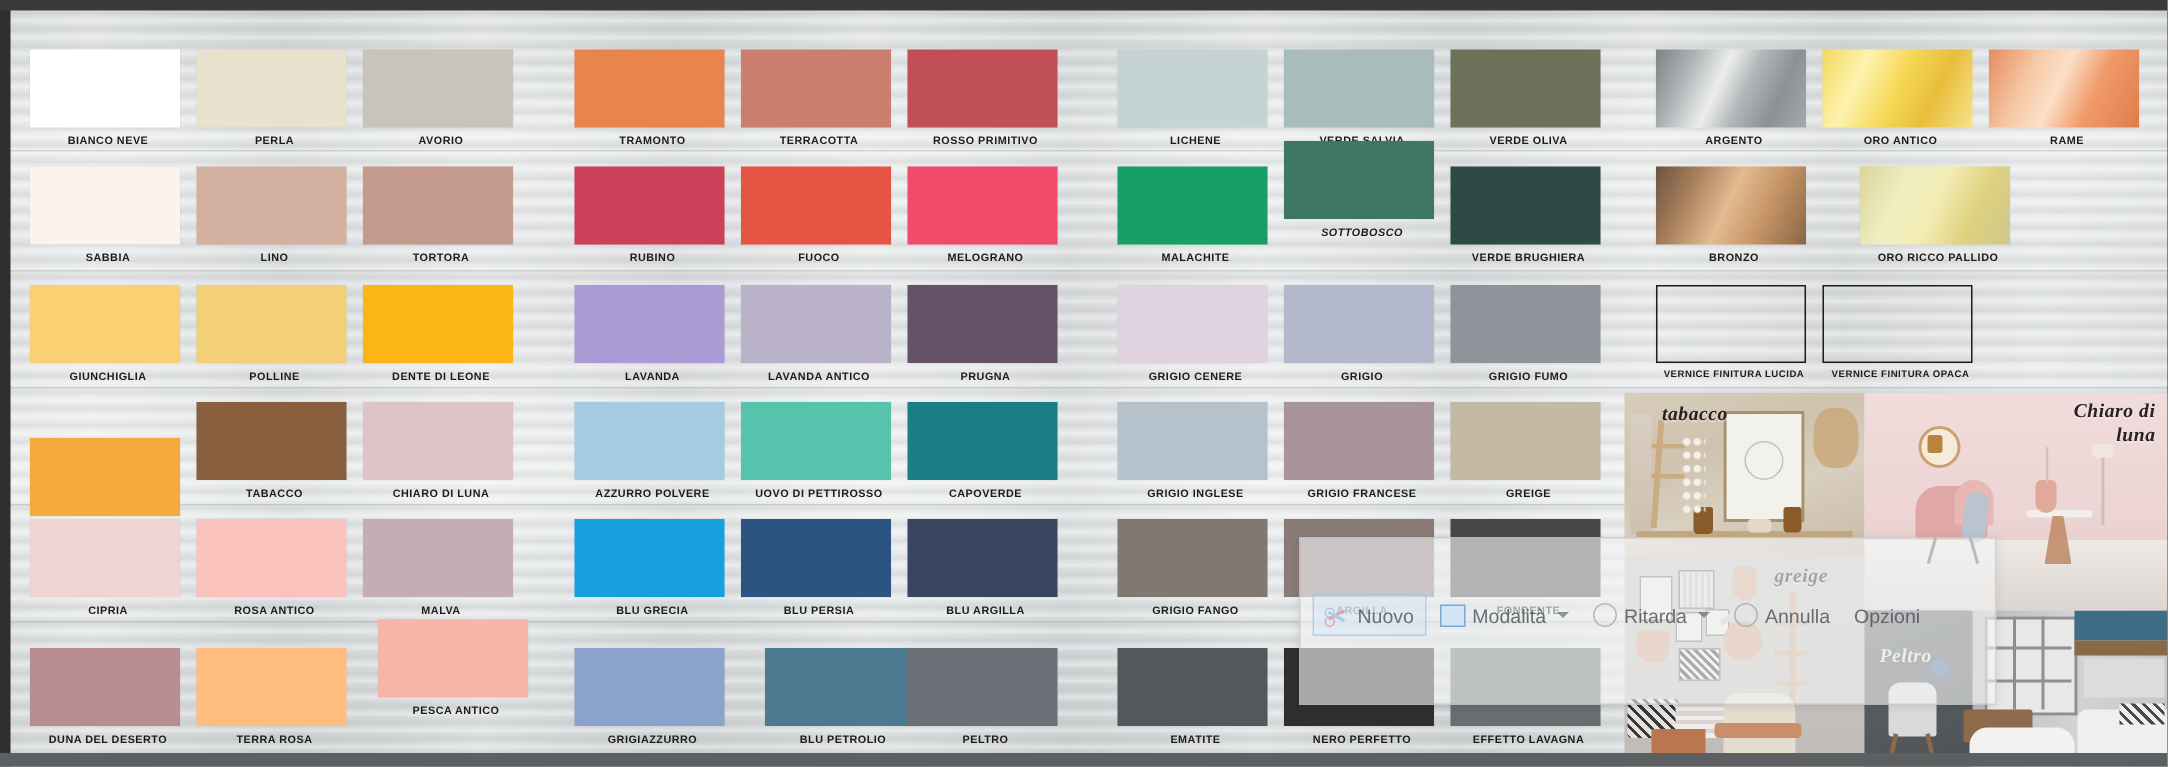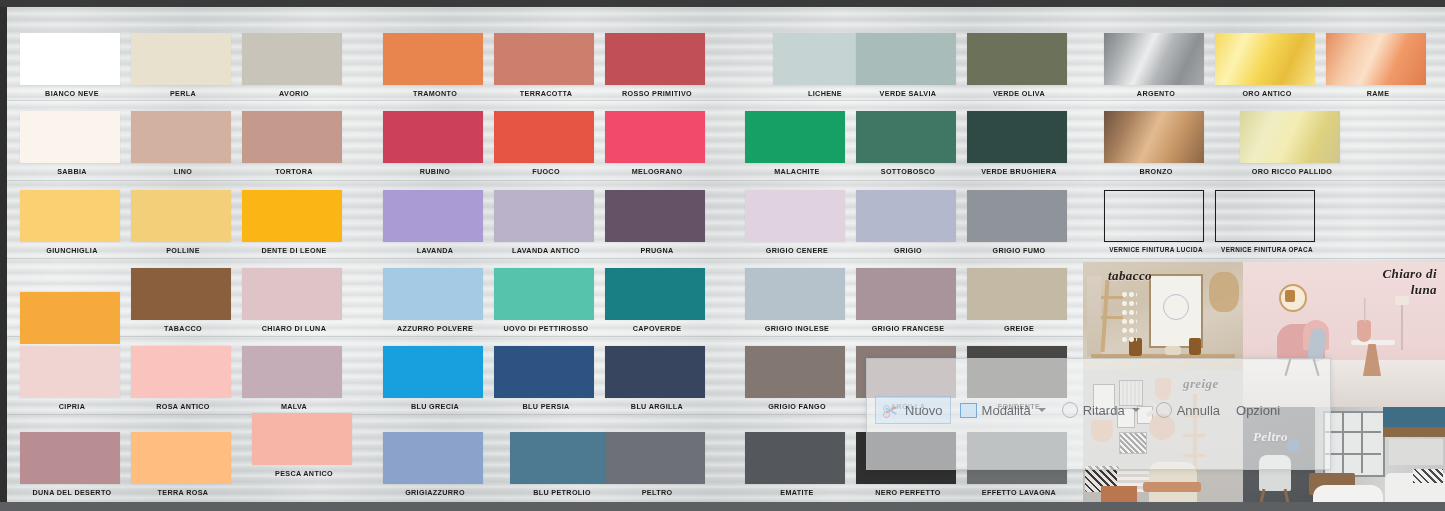--- a/index.html
+++ b/index.html
@@ -144,21 +144,21 @@
         <div class="cap">TRAMONTO</div>
       </div>
       <div class="cell" style="left: 494px; top: 33px;">
         <div class="chip" style="background: rgb(204, 127, 109);"></div>
         <div class="cap">TERRACOTTA</div>
       </div>
       <div class="cell" style="left: 605px; top: 33px;">
         <div class="chip" style="background: rgb(192, 79, 88);"></div>
         <div class="cap">ROSSO PRIMITIVO</div>
       </div>
-      <div class="cell" style="left: 773px; top: 33px;">
+      <div class="cell" style="left: 745px; top: 33px;">
         <div class="chip" style="background: rgb(197, 211, 210);"></div>
         <div class="cap">LICHENE</div>
       </div>
       <div class="cell" style="left: 856px; top: 33px;">
         <div class="chip" style="background: rgb(168, 188, 186);"></div>
         <div class="cap">VERDE SALVIA</div>
       </div>
       <div class="cell" style="left: 967px; top: 33px;">
         <div class="chip" style="background: rgb(108, 114, 89);"></div>
         <div class="cap">VERDE OLIVA</div>
@@ -196,21 +196,21 @@
         <div class="cap">FUOCO</div>
       </div>
       <div class="cell" style="left: 605px; top: 111px;">
         <div class="chip" style="background: rgb(242, 74, 106);"></div>
         <div class="cap">MELOGRANO</div>
       </div>
       <div class="cell" style="left: 745px; top: 111px;">
         <div class="chip" style="background: rgb(22, 160, 102);"></div>
         <div class="cap">MALACHITE</div>
       </div>
-      <div class="cell" style="left: 856px; top: 111px;">
+      <div class="cell" style="left: 856px; top: 94px; font-style: italic;">
         <div class="chip" style="background: rgb(63, 118, 100);"></div>
         <div class="cap">SOTTOBOSCO</div>
       </div>
       <div class="cell" style="left: 967px; top: 111px;">
         <div class="chip" style="background: rgb(47, 74, 69);"></div>
         <div class="cap">VERDE BRUGHIERA</div>
       </div>
       <div class="cell" style="left: 1104px; top: 111px;">
         <div class="chip" style="background: linear-gradient(115deg, rgb(109, 82, 64) 0%, rgb(168, 128, 92) 24%, rgb(227, 187, 145) 48%, rgb(199, 150, 102) 70%, rgb(138, 102, 70) 100%);"></div>
         <div class="cap">BRONZO</div>

